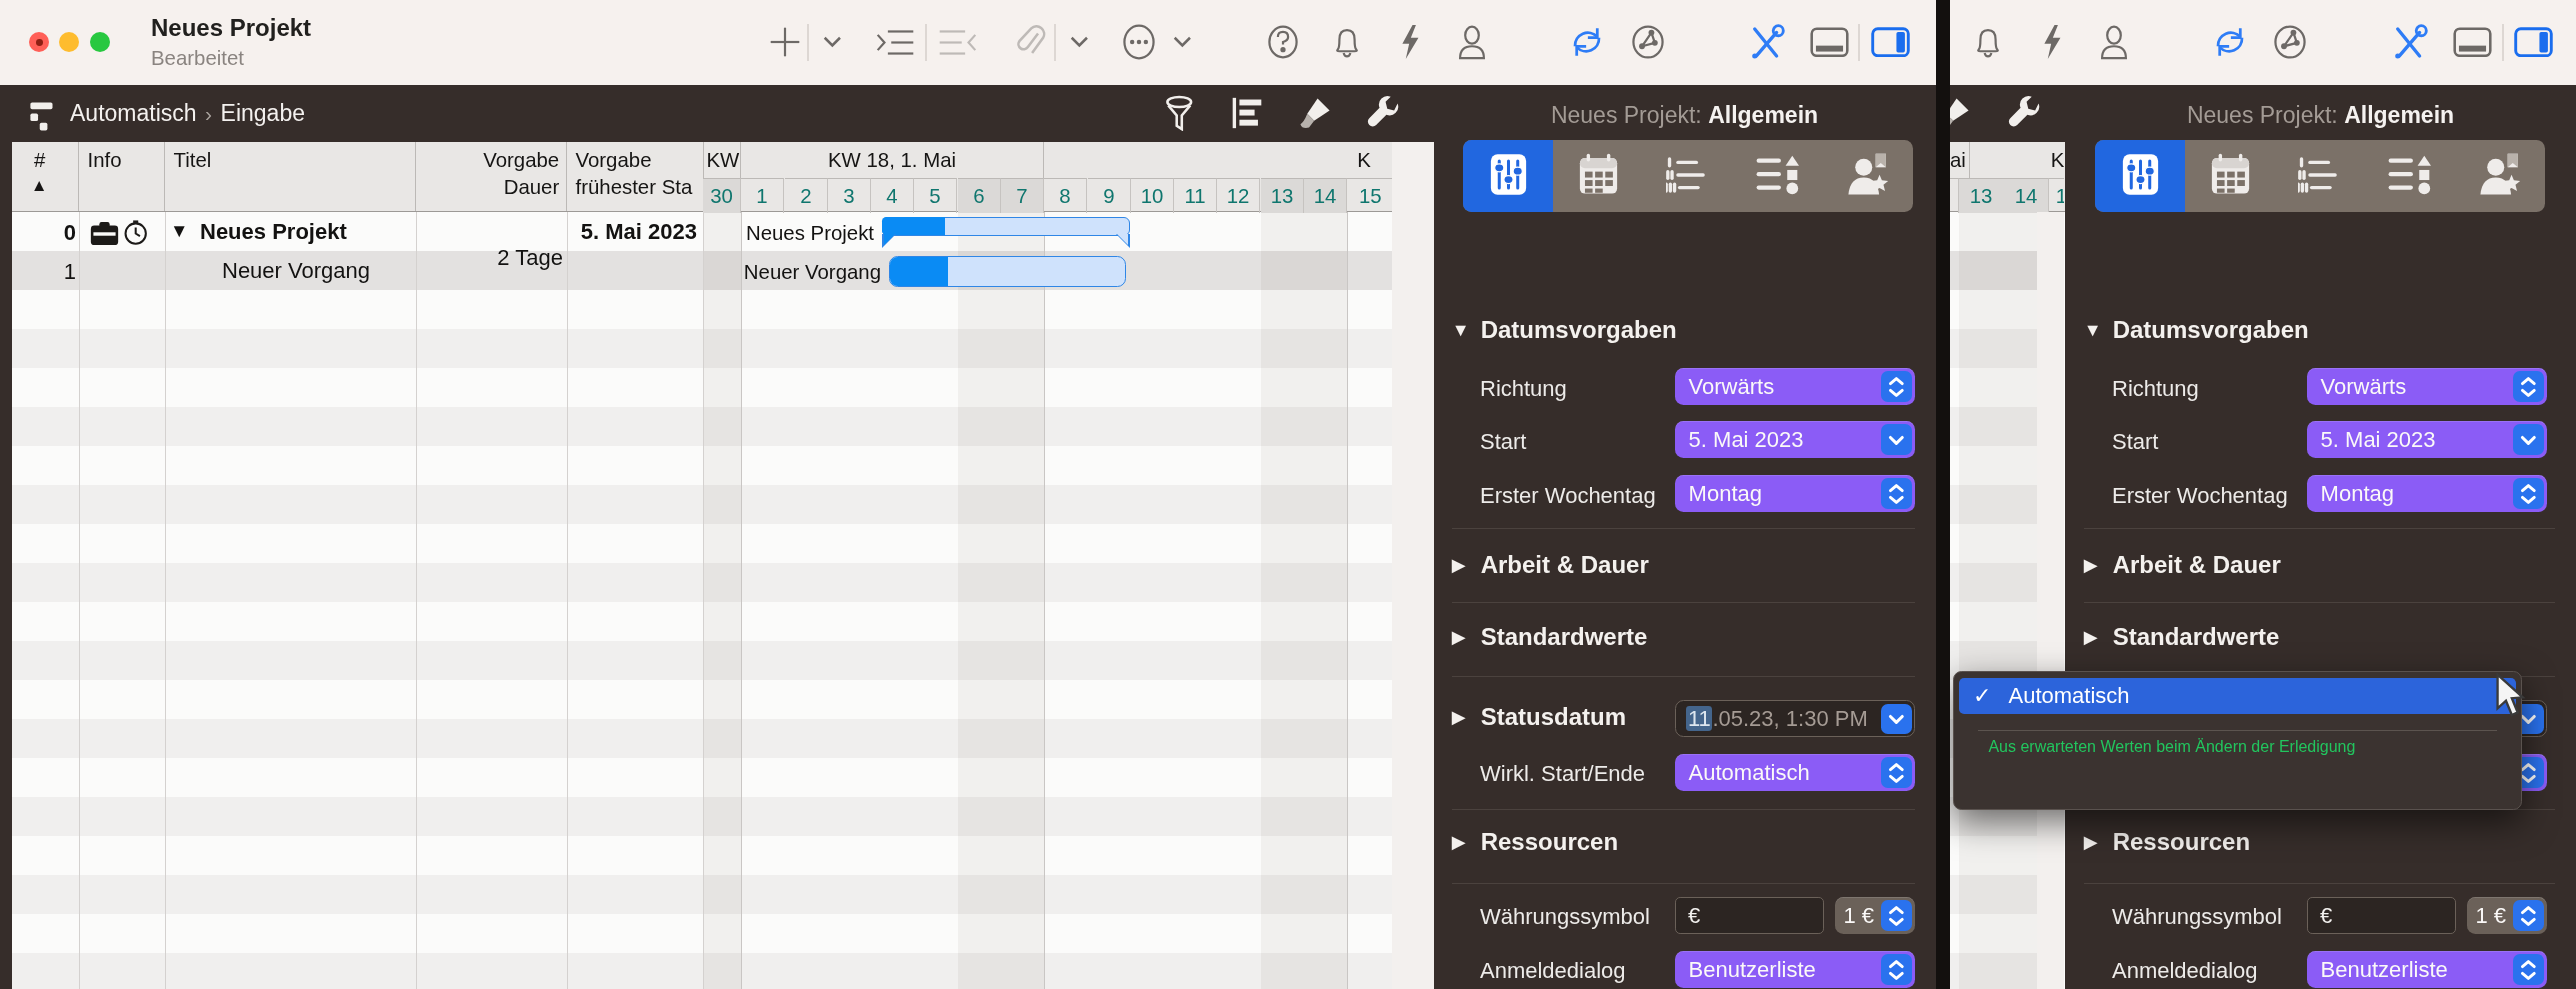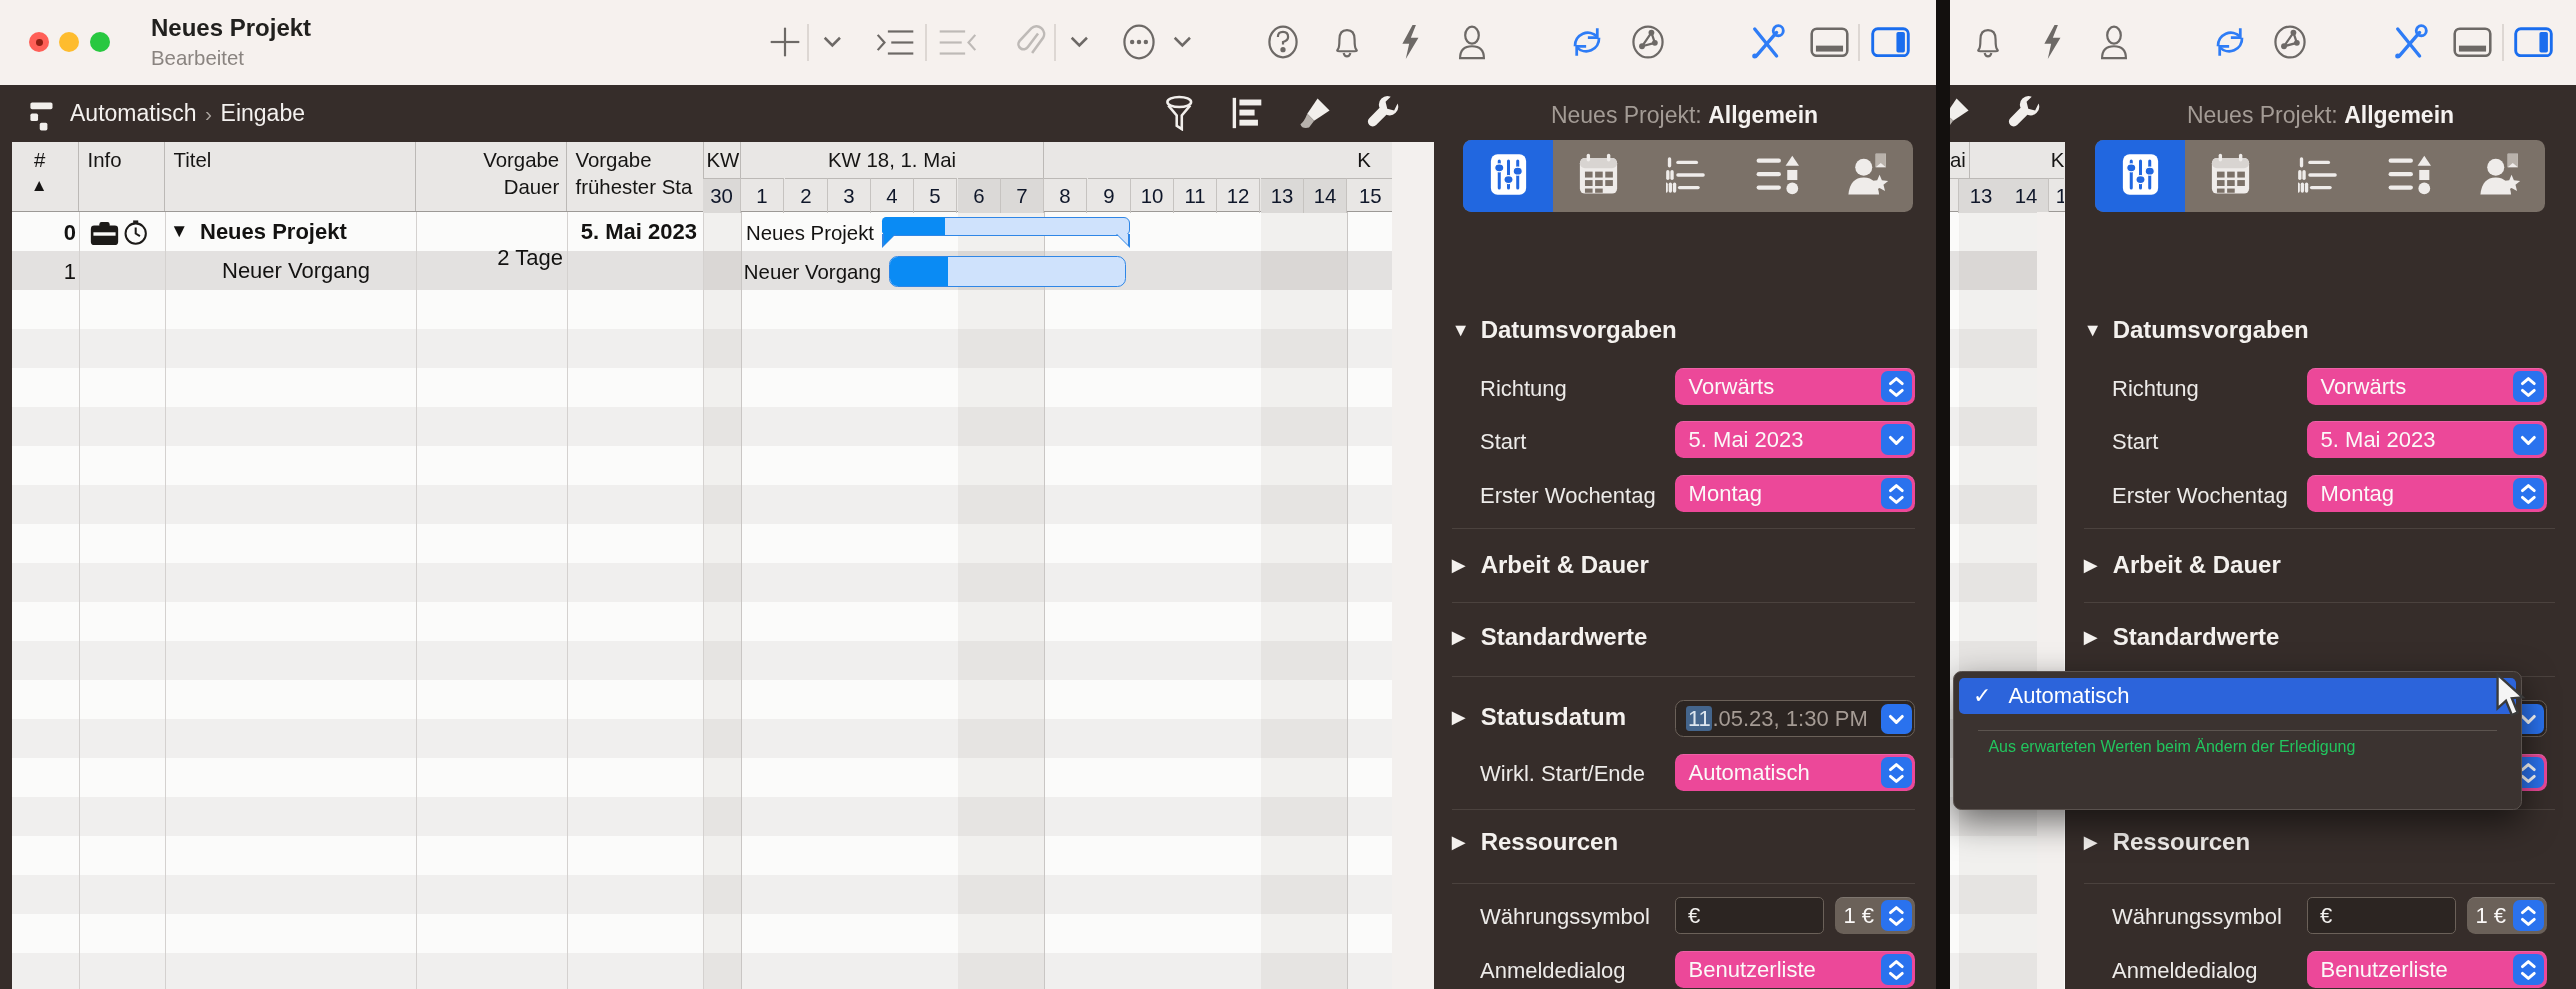--- a/index.html
+++ b/index.html
@@ -41,21 +41,21 @@
   .weband{position:absolute;top:70px;bottom:0;background:rgba(70,55,45,.055);}
   .hdr{position:absolute;left:0;right:0;top:0;height:70px;background:#e9e7e5;border-bottom:1.7px solid #9c9996;box-sizing:border-box;}
   .hcell{position:absolute;top:0;bottom:0;border-right:0.8px solid #bcb9b6;box-sizing:border-box;font-size:20.4px;color:#161514;}
   .hl{position:absolute;left:8.5px;top:6.8px;white-space:nowrap;}
   .hl2{position:absolute;left:8.5px;top:34px;white-space:nowrap;}
   .hr1{position:absolute;right:6.8px;top:6.8px;white-space:nowrap;}
   .hr2{position:absolute;right:6.8px;top:34px;white-space:nowrap;}
   .wkrow{position:absolute;top:0;height:36px;border-right:0.8px solid #bcb9b6;box-sizing:border-box;
          display:flex;align-items:center;justify-content:center;font-size:20.4px;color:#161514;overflow:hidden;}
   .dayrow{position:absolute;top:36px;height:35px;border-top:0.8px solid #bcb9b6;border-right:0.8px solid #c6c3c0;box-sizing:border-box;
-          display:flex;align-items:center;justify-content:center;font-size:20.4px;color:#0f172a;overflow:hidden;}
+          display:flex;align-items:center;justify-content:center;font-size:20.4px;color:#0f766e;overflow:hidden;}
   .we{background:#dbd9d7;}
   .cellnum{position:absolute;font-size:22px;color:#131211;}
   .rowtxt{position:absolute;font-size:22px;color:#131211;white-space:nowrap;}
   .b{font-weight:bold;}
   .ganttlabel{position:absolute;font-size:20.4px;color:#131211;white-space:nowrap;text-align:right;}
 
   .pbar{position:absolute;height:18.7px;background:#cfe2fc;border:1.7px solid #2f86e6;border-radius:6px;box-sizing:border-box;}
   .pbar .prog{position:absolute;left:-0.8px;top:-0.8px;bottom:-0.8px;background:#0a8bf4;border-radius:4.2px 0 0 4.2px;}
   .tail{position:absolute;width:0;height:0;border-top:14.4px solid #2f86e6;}
   .tail.l{border-right:14.4px solid transparent;}
@@ -71,21 +71,21 @@
   #w2 .inspector{left:115px;width:511px;}
   .insp-header{position:absolute;left:0;right:0;top:17px;text-align:center;font-size:23px;color:#a39b95;}
   .insp-header .t{color:#f5f2f0;font-weight:bold;}
   .tabbar{position:absolute;left:30px;top:55px;width:450px;height:72px;background:#7b7168;border-radius:8.5px;display:flex;}
   .tab{flex:1;display:flex;align-items:center;justify-content:center;color:#f2efec;}
   .tab.sel{background:#2167e0;border-radius:8.5px 0 0 8.5px;}
   .sect{position:absolute;left:18.7px;display:flex;align-items:center;color:#f4f1ee;}
   .sect .tri{font-size:18px;width:29px;}
   .sect .st{font-size:24px;font-weight:bold;}
   .ilabel{position:absolute;left:47px;font-size:22px;color:#edebe9;white-space:nowrap;}
-  .popup{position:absolute;left:242px;width:240px;height:37px;background:#ec4899;border-radius:8.5px;
+  .popup{position:absolute;left:242px;width:240px;height:37px;background:#8b5cf6;border-radius:8.5px;
          box-shadow:inset 0 0.8px 0 rgba(255,255,255,.18);}
   .popup .ptext{position:absolute;left:13.6px;top:6px;font-size:22px;color:#fbf9f8;white-space:nowrap;}
   .pbtn{position:absolute;right:3.4px;top:3.4px;width:30.5px;height:30.5px;border-radius:6.8px;background:#2a72ee;
         display:flex;align-items:center;justify-content:center;color:#fff;}
   .dfield{position:absolute;left:242px;width:240px;height:37px;background:#2c2522;border:0.8px solid #6b6159;
           border-radius:8.5px;box-sizing:border-box;}
   .dfield .dtext{position:absolute;left:10.2px;top:5.1px;font-size:22px;color:#a59b94;white-space:nowrap;}
   .dfield .sel{background:#44658c;color:#dde6ef;border-radius:3.4px;padding:0 1.7px;}
   .cfield{position:absolute;left:242px;width:149px;height:37px;background:#2c2522;border:0.8px solid #6b6159;
           border-radius:5.1px;box-sizing:border-box;font-size:22px;color:#f3f1ef;}

